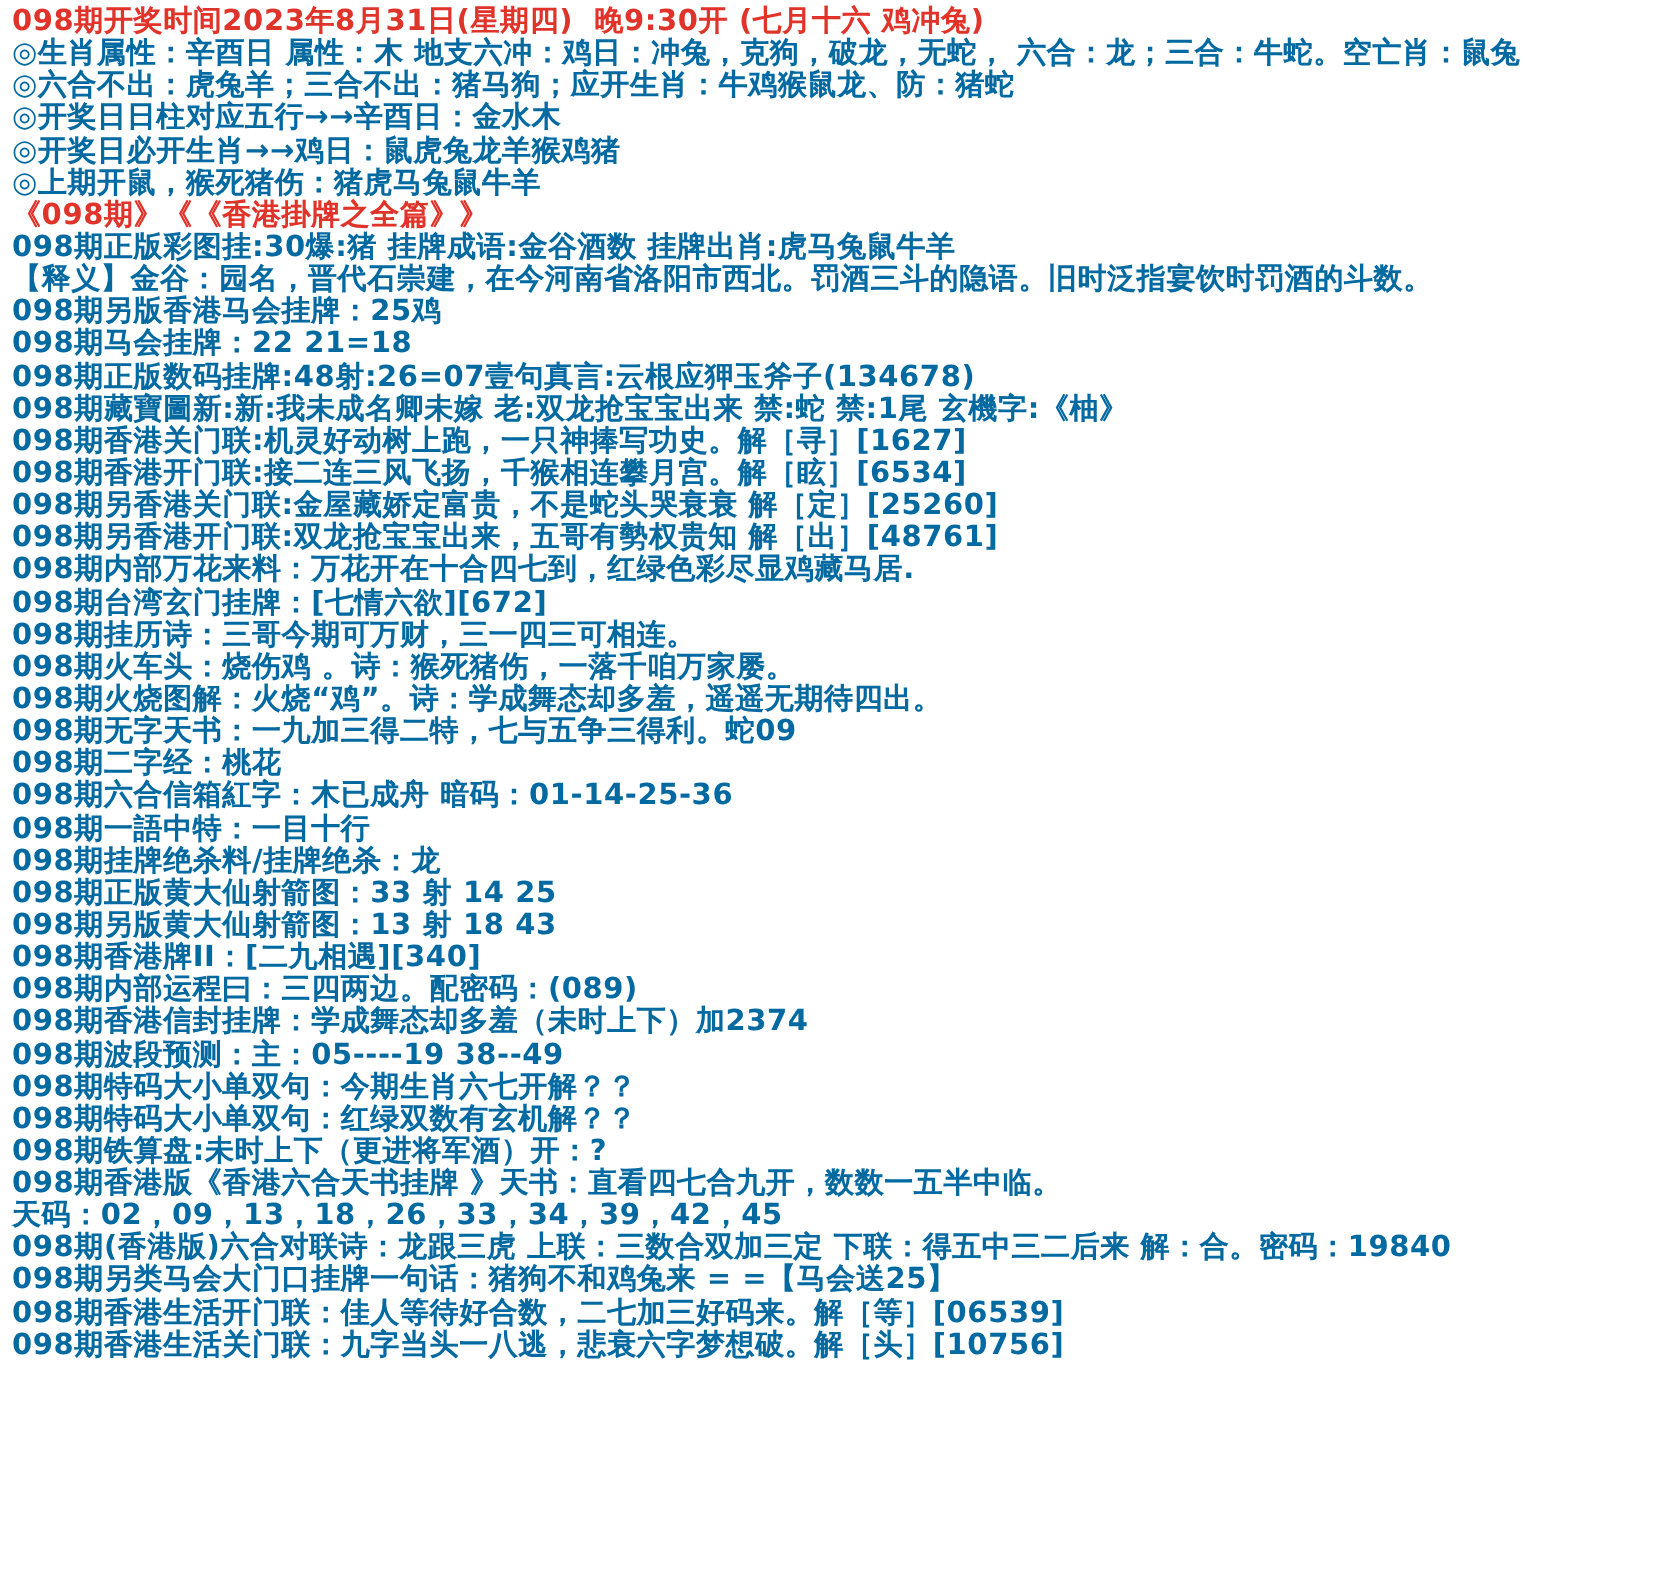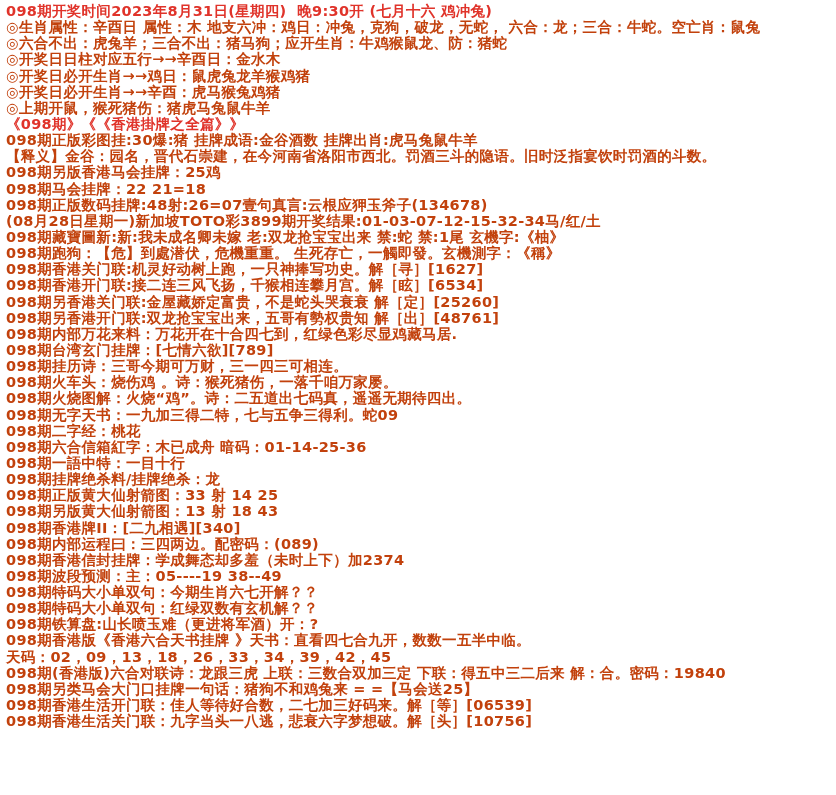--- a/index.html
+++ b/index.html
@@ -14,72 +14,69 @@
     background: #ffffff;
     box-sizing: border-box;
     padding: 3px 0 0 6px;
     font-family: "DejaVu Sans", "Liberation Sans", sans-serif;
     font-weight: bold;
   }
   .line {
     font-size: 14.5px;
     line-height: 16.15px;
     height: 16.15px;
-    color: #c2410c;
+    color: #0369a1;
     white-space: pre;
     letter-spacing: 0.3px;
   }
   .line.red {
     color: #e0332a;
   }
 </style>
 </head>
 <body>
 
 <div class="page">
   <div>
       <div class="line red">098期开奖时间2023年8月31日(星期四)  晚9:30开 (七月十六 鸡冲兔)</div>
       <div class="line">◎生肖属性：辛酉日 属性：木 地支六冲：鸡日：冲兔，克狗，破龙，无蛇， 六合：龙；三合：牛蛇。空亡肖：鼠兔</div>
       <div class="line">◎六合不出：虎兔羊；三合不出：猪马狗；应开生肖：牛鸡猴鼠龙、防：猪蛇</div>
       <div class="line">◎开奖日日柱对应五行→→辛酉日：金水木</div>
       <div class="line">◎开奖日必开生肖→→鸡日：鼠虎兔龙羊猴鸡猪</div>
-      <div class="line">◎开奖日必开生肖→→辛酉：虎马猴兔鸡猪</div>
       <div class="line">◎上期开鼠，猴死猪伤：猪虎马兔鼠牛羊</div>
       <div class="line red">《098期》《《香港掛牌之全篇》》</div>
       <div class="line">098期正版彩图挂:30爆:猪 挂牌成语:金谷酒数 挂牌出肖:虎马兔鼠牛羊</div>
       <div class="line">【释义】金谷：园名，晋代石崇建，在今河南省洛阳市西北。罚酒三斗的隐语。旧时泛指宴饮时罚酒的斗数。</div>
       <div class="line">098期另版香港马会挂牌：25鸡</div>
       <div class="line">098期马会挂牌：22 21=18</div>
       <div class="line">098期正版数码挂牌:48射:26=07壹句真言:云根应狎玉斧子(134678)</div>
-      <div class="line">(08月28日星期一)新加坡TOTO彩3899期开奖结果:01-03-07-12-15-32-34马/红/土</div>
       <div class="line">098期藏寶圖新:新:我未成名卿未嫁 老:双龙抢宝宝出来 禁:蛇 禁:1尾 玄機字:《柚》</div>
-      <div class="line">098期跑狗：【危】到處潜伏，危機重重。 生死存亡，一觸即發。玄機測字：《稱》</div>
       <div class="line">098期香港关门联:机灵好动树上跑，一只神捧写功史。解［寻］[1627]</div>
       <div class="line">098期香港开门联:接二连三风飞扬，千猴相连攀月宫。解［眩］[6534]</div>
       <div class="line">098期另香港关门联:金屋藏娇定富贵，不是蛇头哭衰衰 解［定］[25260]</div>
       <div class="line">098期另香港开门联:双龙抢宝宝出来，五哥有勢权贵知 解［出］[48761]</div>
       <div class="line">098期内部万花来料：万花开在十合四七到，红绿色彩尽显鸡藏马居.</div>
-      <div class="line">098期台湾玄门挂牌：[七情六欲][789]</div>
+      <div class="line">098期台湾玄门挂牌：[七情六欲][672]</div>
       <div class="line">098期挂历诗：三哥今期可万财，三一四三可相连。</div>
       <div class="line">098期火车头：烧伤鸡 。诗：猴死猪伤，一落千咱万家屡。</div>
-      <div class="line">098期火烧图解：火烧“鸡”。诗：二五道出七码真，遥遥无期待四出。</div>
+      <div class="line">098期火烧图解：火烧“鸡”。诗：学成舞态却多羞，遥遥无期待四出。</div>
       <div class="line">098期无字天书：一九加三得二特，七与五争三得利。蛇09</div>
       <div class="line">098期二字经：桃花</div>
       <div class="line">098期六合信箱紅字：木已成舟 暗码：01-14-25-36</div>
       <div class="line">098期一語中特：一目十行</div>
       <div class="line">098期挂牌绝杀料/挂牌绝杀：龙</div>
       <div class="line">098期正版黄大仙射箭图：33 射 14 25</div>
       <div class="line">098期另版黄大仙射箭图：13 射 18 43</div>
       <div class="line">098期香港牌II：[二九相遇][340]</div>
       <div class="line">098期内部运程曰：三四两边。配密码：(089)</div>
       <div class="line">098期香港信封挂牌：学成舞态却多羞（未时上下）加2374</div>
       <div class="line">098期波段预测：主：05----19 38--49</div>
       <div class="line">098期特码大小单双句：今期生肖六七开解？？</div>
       <div class="line">098期特码大小单双句：红绿双数有玄机解？？</div>
-      <div class="line">098期铁算盘:山长喷玉难（更进将军酒）开：?</div>
+      <div class="line">098期铁算盘:未时上下（更进将军酒）开：?</div>
       <div class="line">098期香港版《香港六合天书挂牌 》天书：直看四七合九开，数数一五半中临。</div>
       <div class="line">天码：02，09，13，18，26，33，34，39，42，45</div>
       <div class="line">098期(香港版)六合对联诗：龙跟三虎 上联：三数合双加三定 下联：得五中三二后来 解：合。密码：19840</div>
       <div class="line">098期另类马会大门口挂牌一句话：猪狗不和鸡兔来 = =【马会送25】</div>
       <div class="line">098期香港生活开门联：佳人等待好合数，二七加三好码来。解［等］[06539]</div>
       <div class="line">098期香港生活关门联：九字当头一八逃，悲衰六字梦想破。解［头］[10756]</div>
     </div>
 </div>
 
 </body></html>

